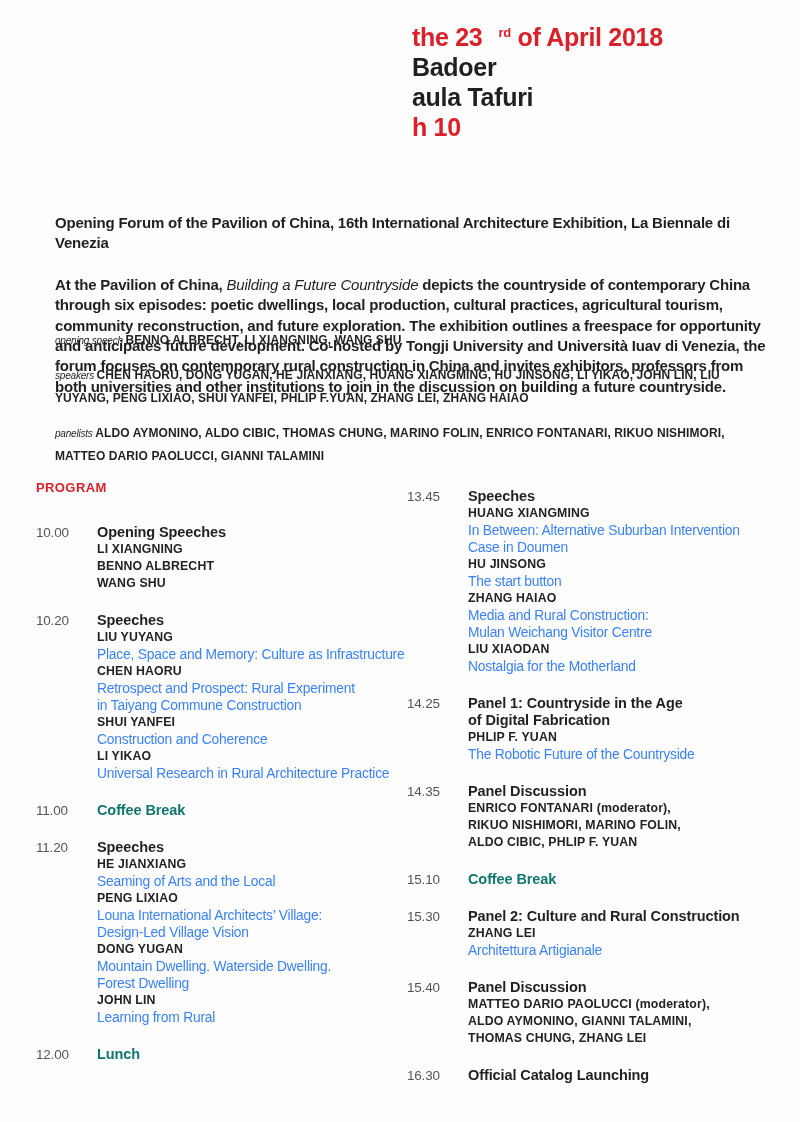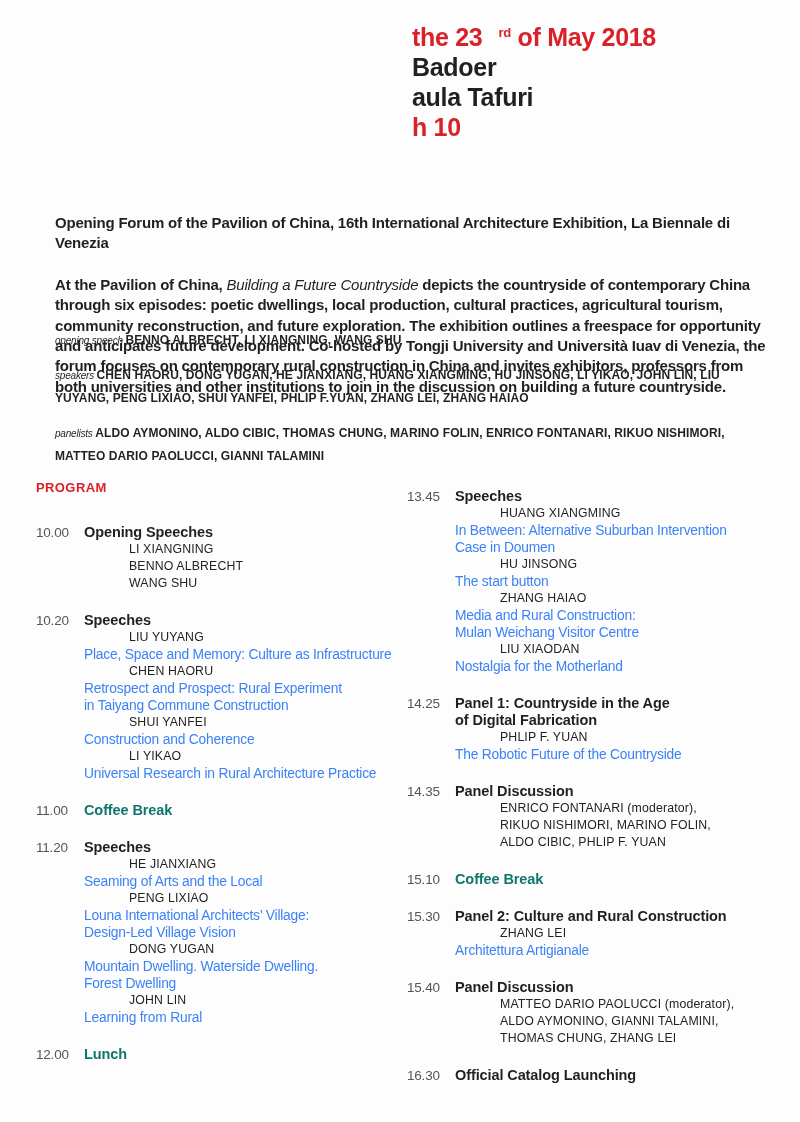--- a/index.html
+++ b/index.html
@@ -66,57 +66,56 @@
   }
   .col { position: absolute; width: 365px; }
   .col-left  { left: 36px;  top: 524px; }
   .col-right { left: 407px; top: 488px; }
 
   .entry { display: flex; margin-bottom: 20px; }
   .entry.extra-gap { margin-top: 14px; }
   .time {
     width: 36px;
     flex: 0 0 36px;
-    margin-right: 12px;
+    margin-right: 25px;
     font-size: 13.5px;
     line-height: 17px;
     color: #55565a;
     letter-spacing: -0.2px;
   }
   .content { flex: 1; }
   .title-line {
     font-weight: bold;
     font-size: 14.5px;
     line-height: 17px;
     white-space: nowrap;
     letter-spacing: -0.1px;
   }
   .title-line.muted { color: #0f766e; }
   .line { line-height: 17px; white-space: nowrap; }
   .line.name {
-    font-weight: normal;
+    font-weight: bold;
     font-size: 12.3px;
     letter-spacing: 0.15px;
     color: #252122;
-    margin-left: 45px;
   }
   .line.work {
     font-size: 13.8px;
     color: #3b82f6;
     letter-spacing: -0.2px;
   }
 </style>
 </head>
 <body>
 
 <div class="page">
 
   <div class="header">
     <div>
-      <span class="red"><span>the 23</span><sup>rd</sup><span> of May 2018</span></span>
+      <span class="red"><span>the 23</span><sup>rd</sup><span> of April 2018</span></span>
     </div>
     <div>Badoer</div>
     <div>aula Tafuri</div>
     <div class="red">h 10</div>
   </div>
 
   <div class="intro">
     <div class="intro-title">Opening Forum of the Pavilion of China, 16th International Architecture Exhibition, La Biennale di Venezia</div>
     <div class="intro-paragraph">
       <span>At the Pavilion of China, </span><span class="ital">Building a Future Countryside</span><span> depicts the countryside of contemporary China through six episodes: poetic dwellings, local production, cultural practices, agricultural tourism, community reconstruction, and future exploration. The exhibition outlines a freespace for opportunity and anticipates future development. Co-hosted by Tongji University and Università Iuav di Venezia, the forum focuses on contemporary rural construction in China and invites exhibitors, professors from both universities and other institutions to join in the discussion on building a future countryside.</span>

